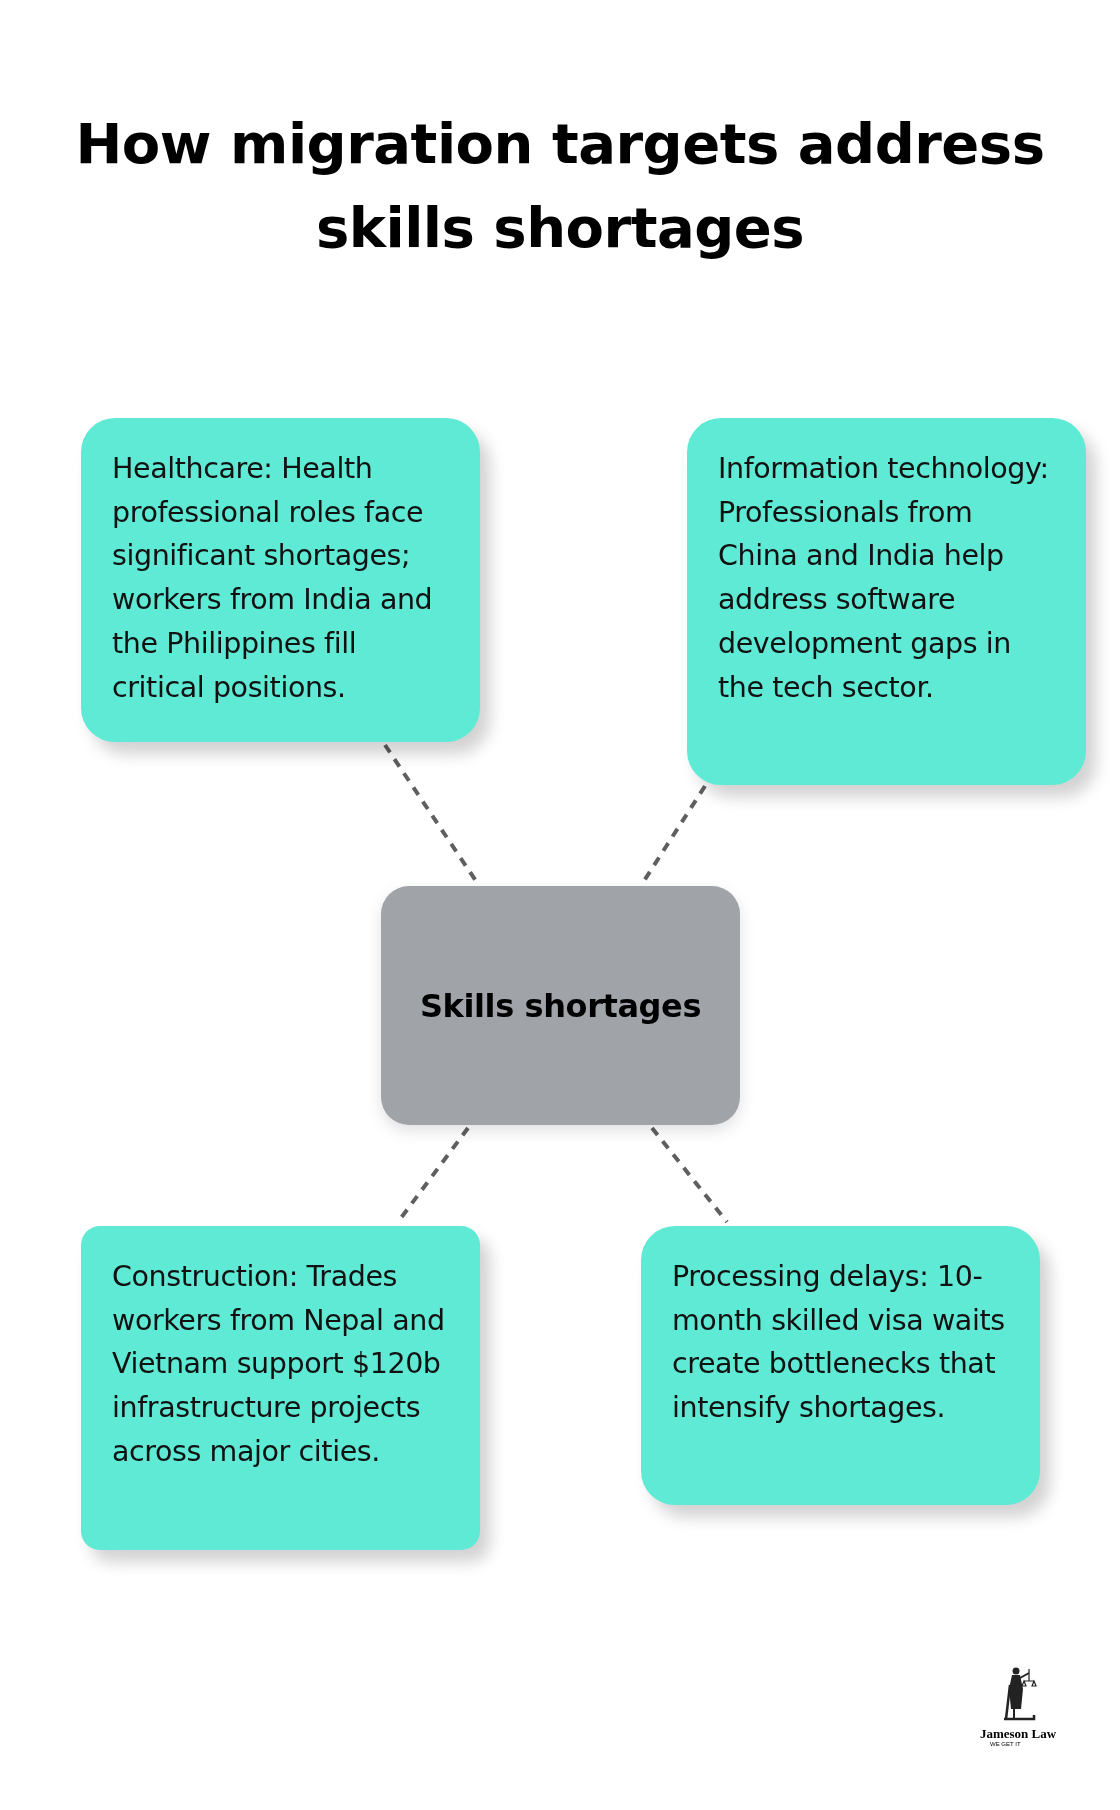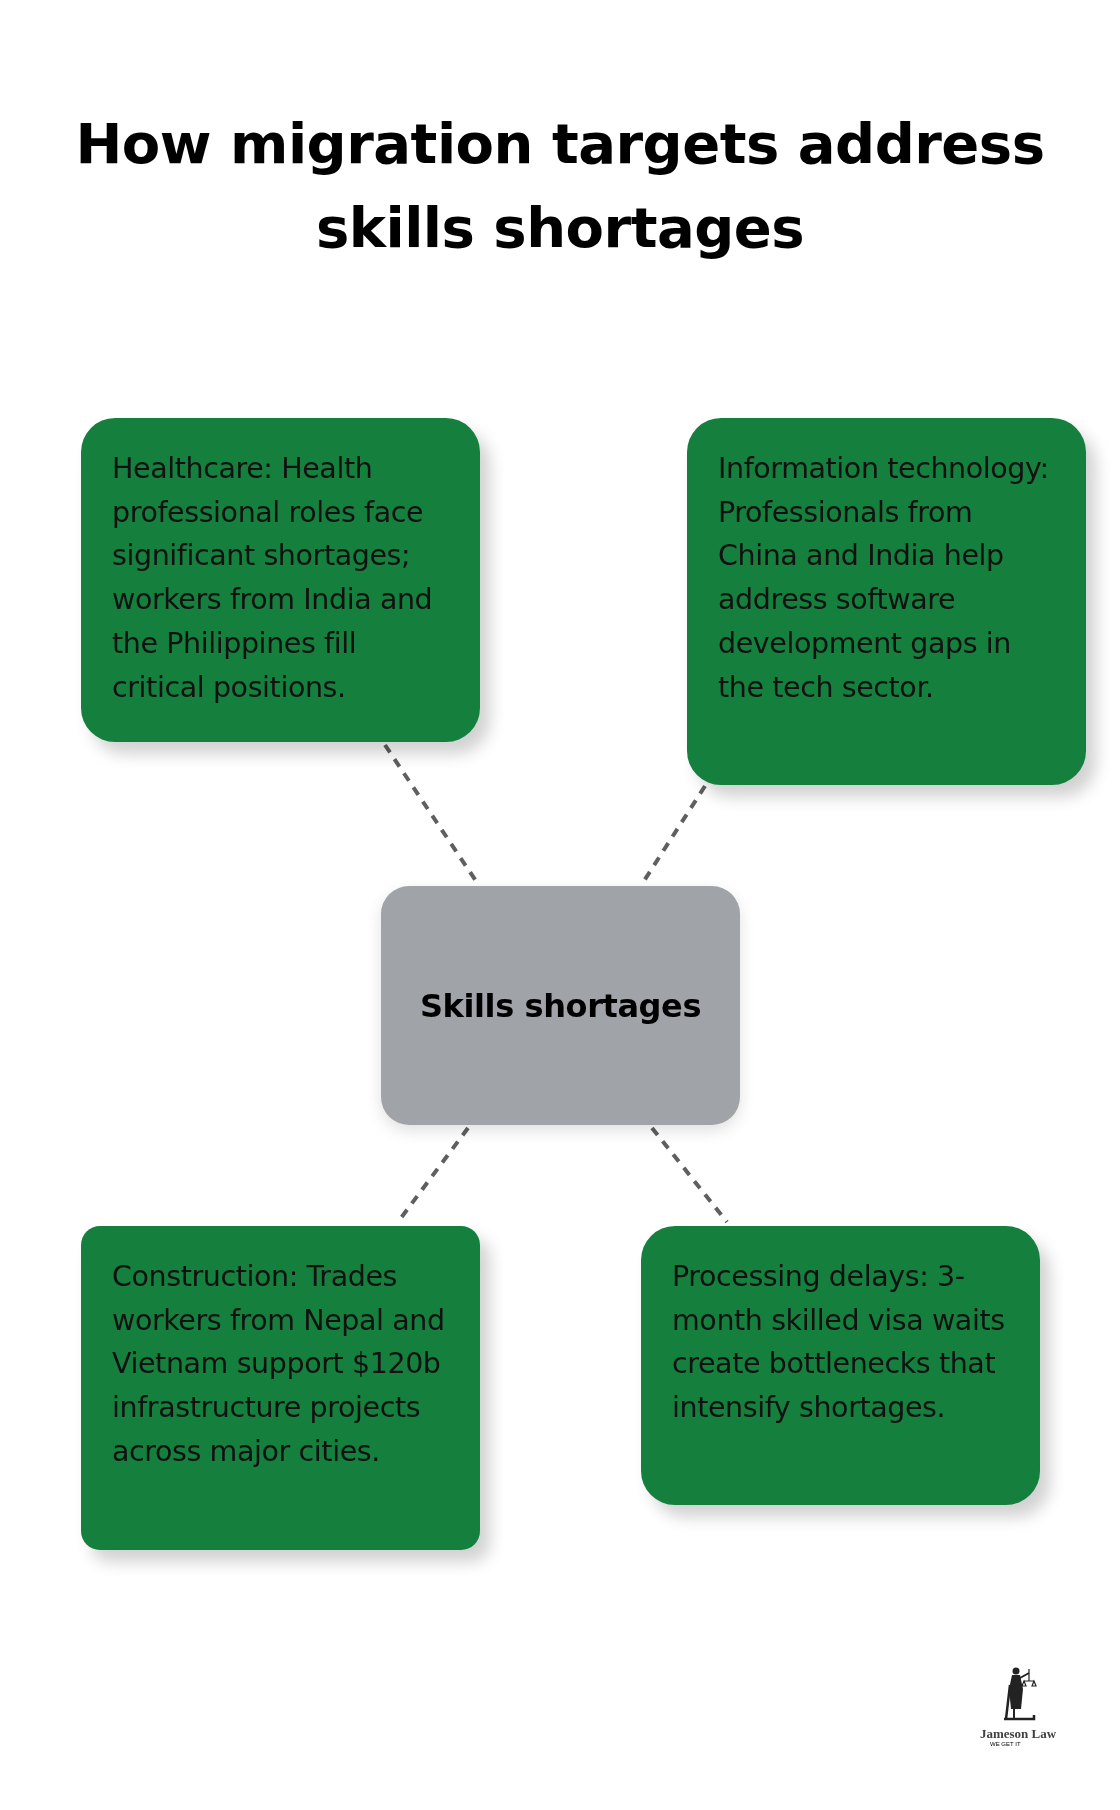--- a/index.html
+++ b/index.html
@@ -4,35 +4,35 @@
 <style>
   html, body { margin: 0; padding: 0; background: #ffffff; }
   body { width: 1120px; height: 1810px; position: relative; overflow: hidden; font-family: "Liberation Sans", "DejaVu Sans", sans-serif; color: #111; }
   .title {
     position: absolute; left: 0; top: 102px; width: 1120px; text-align: center;
     font-family: "DejaVu Sans", sans-serif; font-weight: bold; font-size: 56px; line-height: 84px;
     letter-spacing: -0.5px; color: #000000;
   }
   svg.connectors { position: absolute; left: 0; top: 0; width: 1120px; height: 1810px; }
   .card {
-    position: absolute; box-sizing: border-box; background: #15803d; border-radius: 34px;
+    position: absolute; box-sizing: border-box; background: #5eead4; border-radius: 34px;
     box-shadow: 10px 12px 16px rgba(0,0,0,0.18);
     padding: 29px 26px 0 31px;
     font-family: "DejaVu Sans", sans-serif; font-size: 28.5px; line-height: 43.7px; color: #111;
     letter-spacing: -0.4px;
   }
   .center {
     position: absolute; box-sizing: border-box; background: #A0A4A8; border-radius: 28px;
     box-shadow: 0 6px 16px rgba(0,0,0,0.12);
     display: flex; align-items: center; justify-content: center;
     font-family: "DejaVu Sans", sans-serif; font-weight: bold; font-size: 32px; color: #000;
     letter-spacing: -0.4px;
   }
   .logo { position: absolute; left: 968px; top: 1665px; width: 100px; text-align: center; }
-  .logo-name { font-family: "Liberation Serif", serif; font-weight: bold; font-size: 13px; color: #404040; line-height: 14px; }
+  .logo-name { font-family: "Liberation Serif", serif; font-weight: bold; font-size: 13px; color: #000000; line-height: 14px; }
   .logo-tag { font-family: "Liberation Sans", sans-serif; font-size: 6px; color: #000; line-height: 7px; text-align: left; padding-left: 22px; }
 </style>
 </head>
 <body>
 
 <div class="title">
   <div>How migration targets address</div>
   <div>skills shortages</div>
 </div>
 
@@ -55,21 +55,21 @@
 
 <div class="center" style="left:381px; top:886px; width:359px; height:239px;">
   <span>Skills shortages</span>
 </div>
 
 <div class="card" style="left:81px; top:1226px; width:399px; height:324px;border-radius:19px;">
   <span>Construction: Trades workers from Nepal and Vietnam support $120b infrastructure projects across major cities.</span>
 </div>
 
 <div class="card" style="left:641px; top:1226px; width:399px; height:279px;">
-  <span>Processing delays: 3-month skilled visa waits create bottlenecks that intensify shortages.</span>
+  <span>Processing delays: 10-month skilled visa waits create bottlenecks that intensify shortages.</span>
 </div>
 
 <div class="logo">
   <svg width="44" height="58" viewBox="0 0 44 58">
     <circle cx="20" cy="6" r="3.5" fill="#222"></circle>
     <path d="M16 10 L24 10 L27 24 L25 44 L15 44 L13 24 Z" fill="#222"></path>
     <path d="M24 13 L33 8" stroke="#222" stroke-width="2"></path>
     <path d="M33 4 L33 16 M28 16 L38 16 M28 16 l-2 5 h4 z M38 16 l-2 5 h4 z" stroke="#222" stroke-width="1.2" fill="none"></path>
     <path d="M14 20 L10 54 M8 54 L38 54 L38 50" stroke="#222" stroke-width="2.5" fill="none"></path>
     <path d="M18 44 L18 54" stroke="#222" stroke-width="2"></path>

